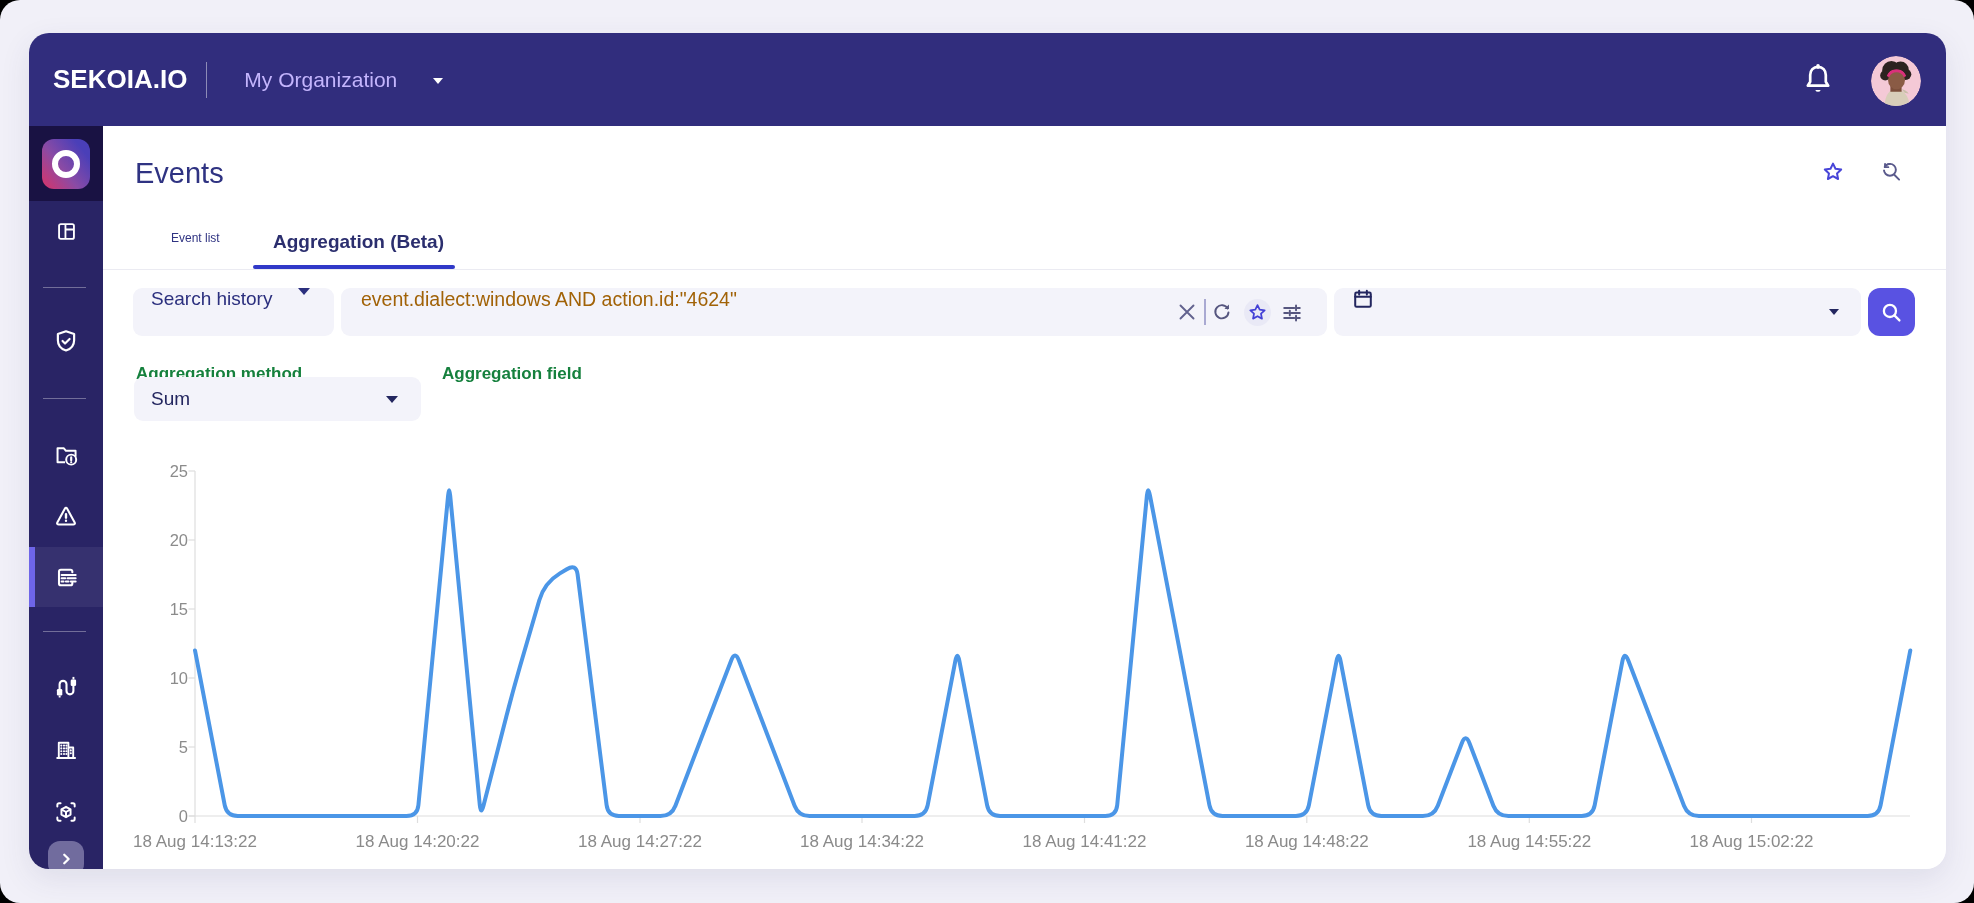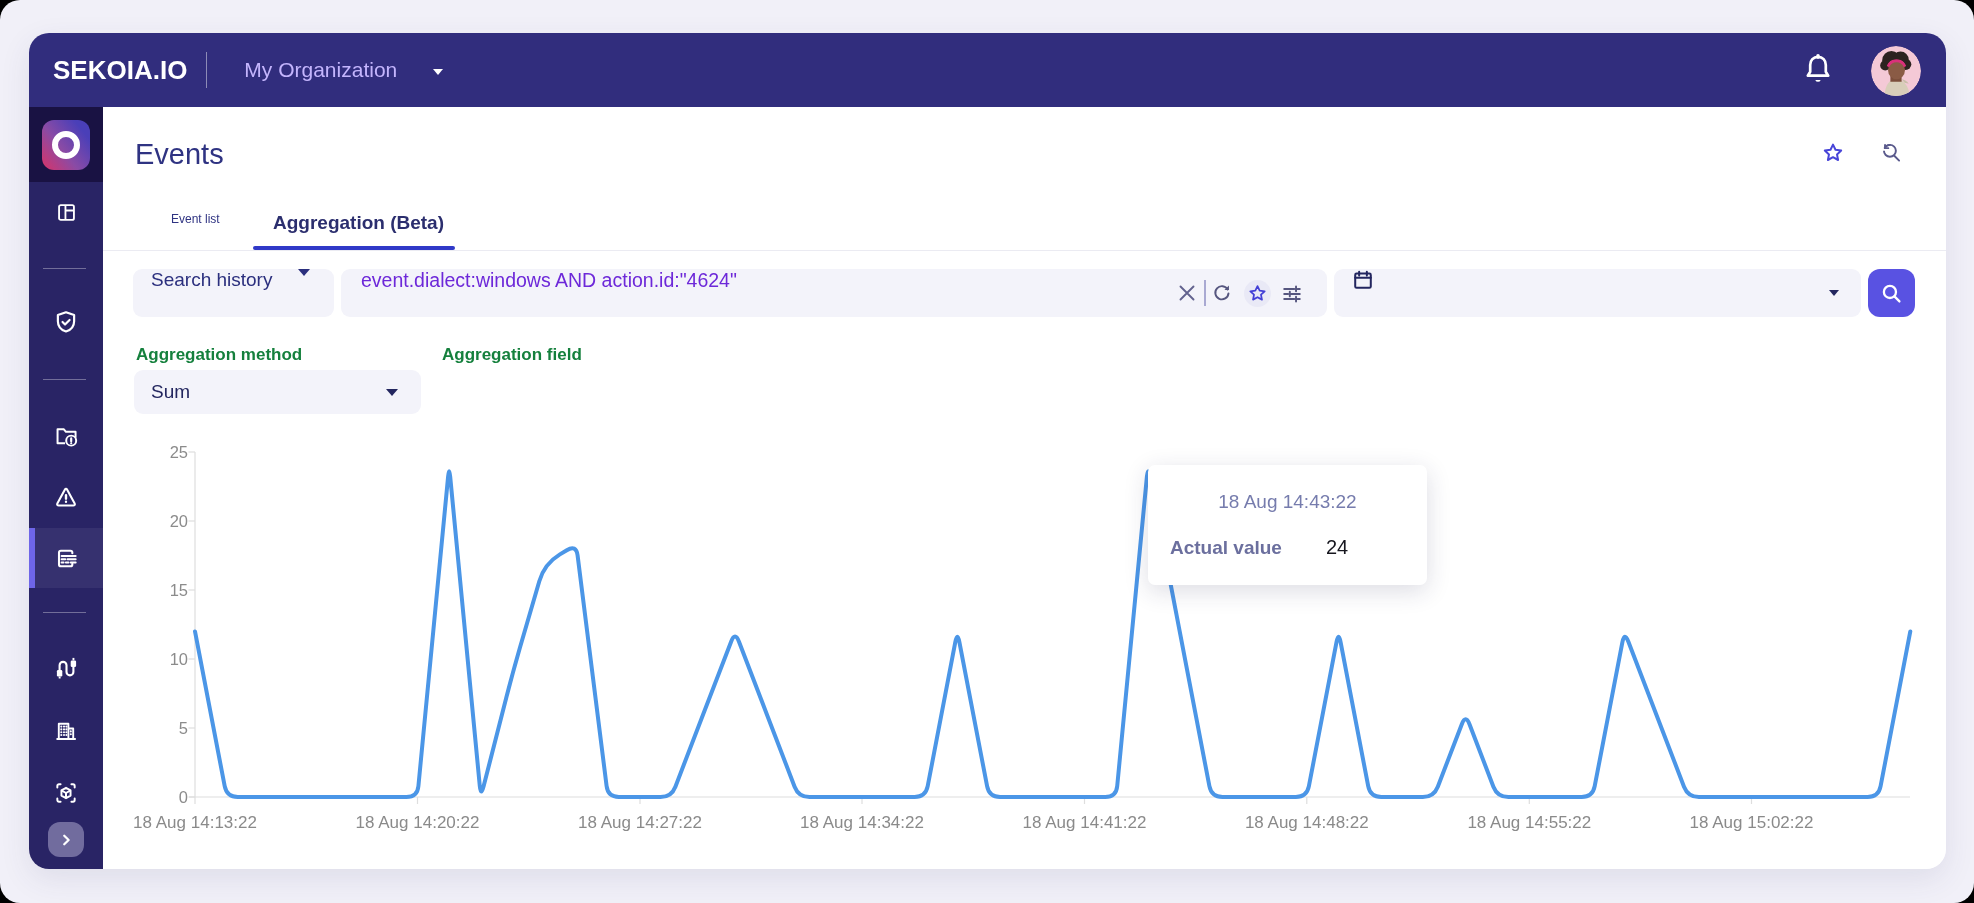--- a/index.html
+++ b/index.html
@@ -1,17 +1,17 @@
 <!DOCTYPE html>
 <html><head><meta charset="utf-8"><style>
 *{margin:0;padding:0;box-sizing:border-box}
 html,body{width:1974px;height:903px;background:#000;font-family:"Liberation Sans",sans-serif;overflow:hidden}
 .frame{position:absolute;inset:0;background:#F1F0F8;border-radius:20px;overflow:hidden}
 .card{position:absolute;left:29px;top:33px;width:1917px;height:836px;border-radius:20px;overflow:hidden;display:flex;flex-direction:column;box-shadow:0 10px 30px rgba(60,60,110,.10)}
-.topbar{height:74px;background:#312D7D;display:flex;align-items:center;flex:none;position:relative}
+.topbar{height:93px;background:#312D7D;display:flex;align-items:center;flex:none;position:relative}
 .logo{color:#fff;font-size:26px;font-weight:700;letter-spacing:0;margin-left:24px}
 .tb-div{width:1px;height:36px;background:rgba(255,255,255,.45);margin-left:19px}
 .org{color:#c4b5fd;font-size:21px;margin-left:37px}
 .caret{display:inline-block;width:0;height:0;border-left:5.5px solid transparent;border-right:5.5px solid transparent;border-top:6.5px solid #fff}
 .org-caret{margin-left:36px;margin-top:3px}
 .bell{position:absolute;right:110px;top:50%;transform:translateY(-50%);height:36px}
 .avatar{position:absolute;right:25px;top:50%;transform:translateY(-48%);width:50px;height:50px;border-radius:50%;overflow:hidden}
 .body{flex:1;display:flex;min-height:0}
 .side{width:74px;background:#292465;flex:none;position:relative;color:#fff}
 .logoblock{height:75px;background:#191243;display:flex;align-items:center;justify-content:center}
@@ -29,26 +29,26 @@
 .tabs{position:absolute;left:0;right:0;top:143px;height:8px}
 .tabline{position:absolute;left:0;right:0;top:0;height:1px;background:#EBEBF2}
 .tab1{position:absolute;left:68px;top:-38px;font-size:12px;color:#2F3382}
 .tab2{position:absolute;left:170px;top:-38px;font-size:19px;font-weight:700;color:#2B2E6E}
 .tabu{position:absolute;left:150px;top:-4px;width:202px;height:3.5px;background:#3039C8;border-radius:2px}
 .srow{position:absolute;left:0;right:0;top:162px}
 .pill{position:absolute;background:#F3F3FA;border-radius:9px;height:48px;display:flex;align-items:flex-start}
 .shist{left:30px;width:201px}
 .shist span{margin-left:18px;font-size:19px;color:#2B2F7E}
 .shist .caret{position:absolute;right:24px;border-top-color:#2B2F7E;border-top-width:7px;border-left-width:6px;border-right-width:6px}
-.query{left:238px;width:986px;font-size:19.5px;color:#6d28d9}
+.query{left:238px;width:986px;font-size:19.5px;color:#a16207}
 .query .qtext{margin-left:20px}
 .datef{left:1231px;width:527px;font-size:19.5px;color:#23265F;letter-spacing:-0.1px}
 .sbtn2{position:absolute;left:1765px;top:0;width:47px;height:48px;border-radius:12px;background:#5952E2;display:flex;align-items:center;justify-content:center}
 .lbl{position:absolute;top:238px;font-size:17px;font-weight:700;color:#15803d}
-.dd{position:absolute;top:263px;background:#F3F3FA;border-radius:9px;height:44px;display:flex;align-items:center;font-size:19px;color:#23265F}
+.dd{position:absolute;top:251px;background:#F3F3FA;border-radius:9px;height:44px;display:flex;align-items:center;font-size:19px;color:#23265F}
 .dd .caret{position:absolute;border-top-color:#23265F;border-top-width:7px;border-left-width:6px;border-right-width:6px}
 .chart{position:absolute;left:0;top:0}
 .tooltip{position:absolute;left:1045px;top:358px;width:279px;height:120px;background:#fff;border-radius:7px;box-shadow:0 6px 24px rgba(40,40,80,.16)}
 .tt1{position:absolute;top:26px;left:0;right:0;text-align:center;font-size:19px;color:#767CAD}
 .tt2{position:absolute;left:22px;top:72px;font-size:19px;font-weight:700;color:#6B6F9E}
 .tt3{position:absolute;left:178px;top:71px;font-size:20px;color:#16161E}
 </style></head><body>
 <div class="frame">
 <div class="card">
   <div class="topbar">
@@ -240,21 +240,16 @@
               <text x="314.5" y="721">18 Aug 14:20:22</text>
               <text x="537" y="721">18 Aug 14:27:22</text>
               <text x="759" y="721">18 Aug 14:34:22</text>
               <text x="981.5" y="721">18 Aug 14:41:22</text>
               <text x="1203.8" y="721">18 Aug 14:48:22</text>
               <text x="1426.3" y="721">18 Aug 14:55:22</text>
               <text x="1648.5" y="721">18 Aug 15:02:22</text>
         </g>
         <path d="M92.0,524.4L121.7,679.2Q123.8,690.0 134.8,690.0L155.5,690.0L187.3,690.0L219.1,690.0L250.8,690.0L282.6,690.0L303.4,690.0Q314.4,690.0 315.4,679.1L345.1,369.7Q346.1,358.8 347.2,369.7L376.8,679.1Q377.9,690.0 380.6,679.3L403.2,591.0Q409.7,565.8 416.9,540.8L436.3,474.2Q441.4,456.8 456.9,447.4L463.8,443.2Q473.2,437.5 474.6,448.4L503.6,679.1Q504.9,690.0 515.9,690.0L536.7,690.0L557.5,690.0Q568.5,690.0 572.4,679.7L600.2,607.2L628.1,534.7Q632.0,524.4 636.0,534.7L663.8,607.2L691.6,679.7Q695.5,690.0 706.5,690.0L727.3,690.0L759.1,690.0L790.8,690.0L811.6,690.0Q822.6,690.0 824.7,679.2L852.3,535.2Q854.4,524.4 856.4,535.2L884.1,679.2Q886.1,690.0 897.1,690.0L917.9,690.0L949.7,690.0L981.4,690.0L1002.2,690.0Q1013.2,690.0 1014.2,679.1L1043.9,369.7Q1045.0,358.8 1047.0,369.6L1076.7,524.4L1106.4,679.2Q1108.5,690.0 1119.5,690.0L1140.3,690.0L1172.0,690.0L1192.8,690.0Q1203.8,690.0 1205.9,679.2L1233.5,535.2Q1235.6,524.4 1237.6,535.2L1265.2,679.2Q1267.3,690.0 1278.3,690.0L1299.1,690.0L1319.8,690.0Q1330.8,690.0 1334.8,679.7L1358.7,617.5Q1362.6,607.2 1366.6,617.5L1390.4,679.7Q1394.4,690.0 1405.4,690.0L1426.1,690.0L1457.9,690.0L1478.7,690.0Q1489.7,690.0 1491.7,679.2L1519.4,535.2Q1521.4,524.4 1525.4,534.7L1553.2,607.2L1581.0,679.7Q1585.0,690.0 1596.0,690.0L1616.7,690.0L1648.5,690.0L1680.3,690.0L1712.0,690.0L1743.8,690.0L1764.6,690.0Q1775.6,690.0 1777.6,679.2L1807.3,524.4" fill="none" stroke="#4B96E7" stroke-width="4" stroke-linecap="round" stroke-linejoin="round"></path>
       </svg>
-      <div class="tooltip">
-        <div class="tt1">18 Aug 14:43:22</div>
-        <div class="tt2">Actual value</div>
-            <span class="tt3">24</span>
-      </div>
     </main>
   </div>
 </div>
 </div>
 
 </body></html>

